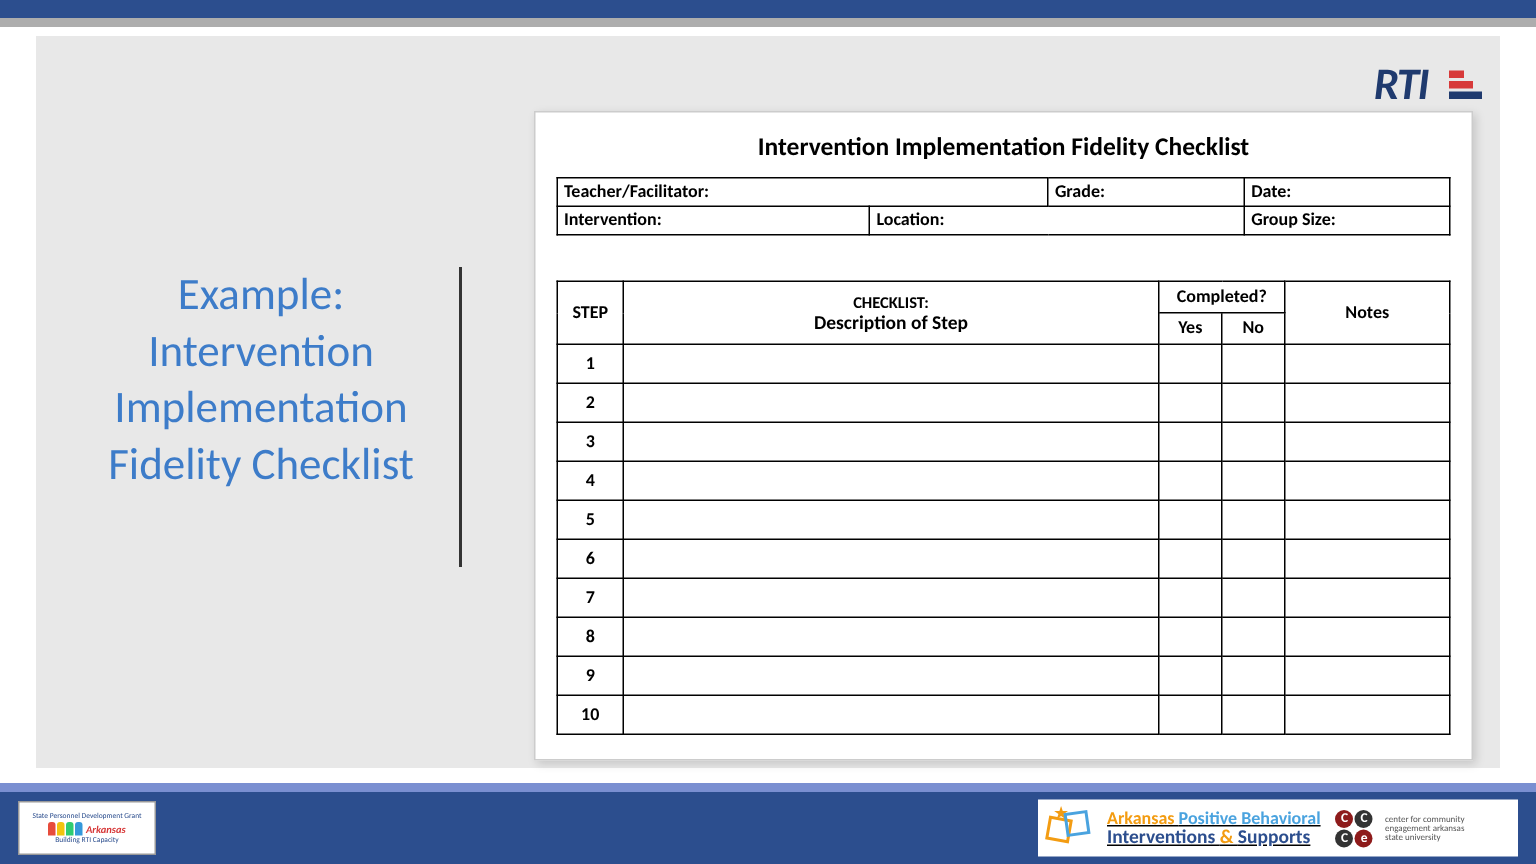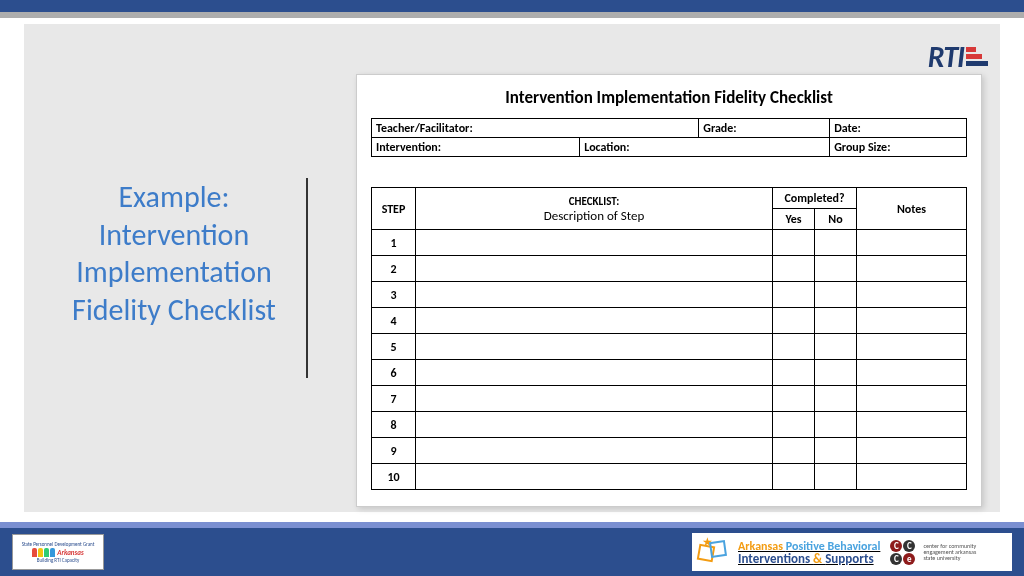--- a/index.html
+++ b/index.html
@@ -6,21 +6,21 @@
   html, body { width: 1024px; height: 576px; font-family: Calibri, Arial, sans-serif; overflow: hidden; }
   body { display: flex; flex-direction: column; background: #fff; }
 
   .top-bar { height: 12px; background: #2c4e8e; }
   .header-strip { height: 6px; background: #adadad; }
   
   .main { flex: 1; position: relative; background: #fff; }
   .content-bg { position: absolute; left: 24px; top: 6px; right: 24px; bottom: 10px; background: #e8e8e8; }
 
   
-  .rti-logo { position: absolute; top: 20px; right: 34px; display: flex; align-items: center; gap: 0; }
+  .rti-logo { position: absolute; top: 20px; right: 34px; display: flex; align-items: center; gap: 12px; }
   .rti-text { font-weight: 900; font-size: 30px; color: #1f3a6e; letter-spacing: -1px; font-style: italic; }
   .rti-bars { display: inline-flex; flex-direction: column; gap: 2px; margin: 0 2px; }
   .rti-bars span { display: block; height: 5px; background: #d73939; }
   .rti-bars span:nth-child(1){ width: 10px; }
   .rti-bars span:nth-child(2){ width: 16px; }
   .rti-bars span:nth-child(3){ width: 22px; background: #1f3a6e; }
   .ark-text { font-weight: 900; font-size: 30px; color: #d73939; letter-spacing: -1px; font-style: italic;}
 
   
   .side-title-wrap { position: absolute; left: 44px; top: 160px; width: 260px; display: flex; }
@@ -32,21 +32,21 @@
   .doc-title { text-align: center; font-weight: 700; font-size: 17px; margin: 4px 0 10px 0; }
 
   table.info { width: 100%; border-collapse: collapse; font-size: 12px; }
   table.info td { border: 1px solid #000; padding: 2px 4px; font-weight: 700; }
   
   table.checklist { width: 100%; border-collapse: collapse; font-size: 12px; margin-top: 30px; }
   table.checklist th, table.checklist td { border: 1px solid #000; padding: 3px 4px; text-align: center; }
   table.checklist th { font-weight: 700; }
   table.checklist th.desc-head { font-weight: 700; }
   .chk-label { font-size: 11px; font-weight: 700; }
-  .desc-sub { font-weight: 400; font-size: 13px; }
+  .desc-sub { font-weight: 700; font-size: 13px; }
   .step-col { width: 44px; font-weight: 700; }
   .desc-col { width: auto; }
   .yn-col { width: 42px; }
   .notes-col { width: 110px; }
   table.checklist tbody td { height: 26px; }
 
   
   .footer { height: 54px; background: #fff; position: relative; }
   .footer-bar-thin { position: absolute; top: 0; left: 0; right: 0; height: 6px; background: #7a8fd1; }
   .footer-bar { position: absolute; top: 6px; left: 0; right: 0; bottom: 0; background: #2c4e8e; display: flex; align-items: center; justify-content: space-between; padding: 4px 12px; }

